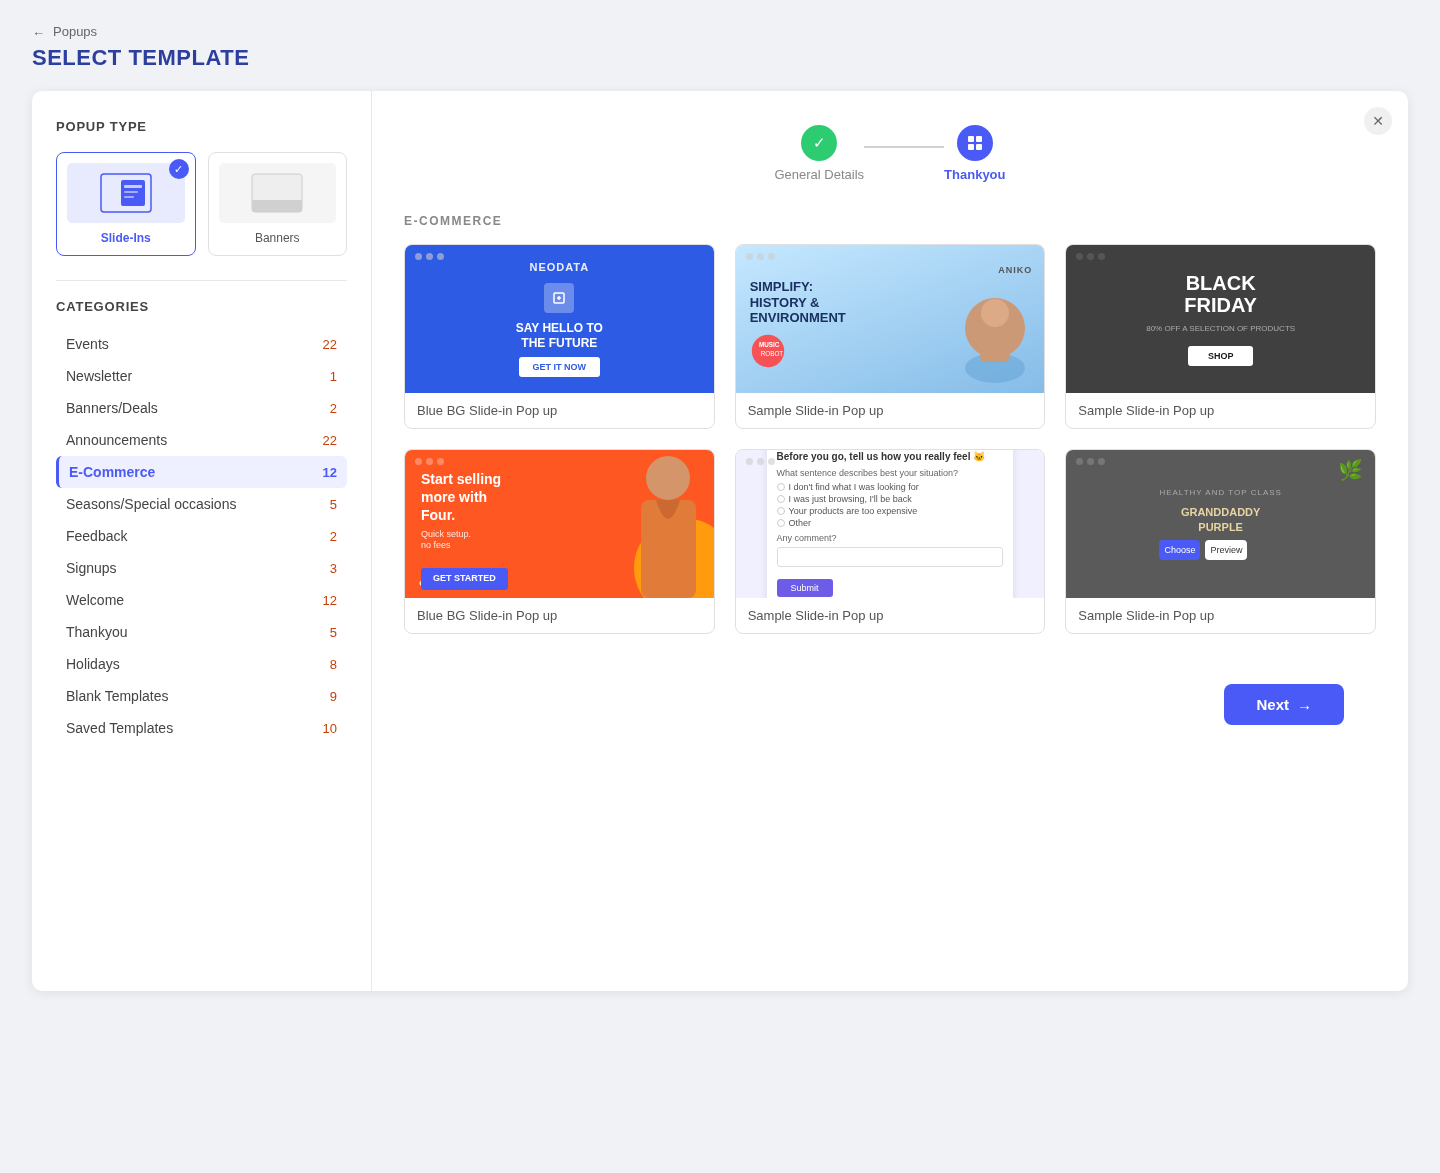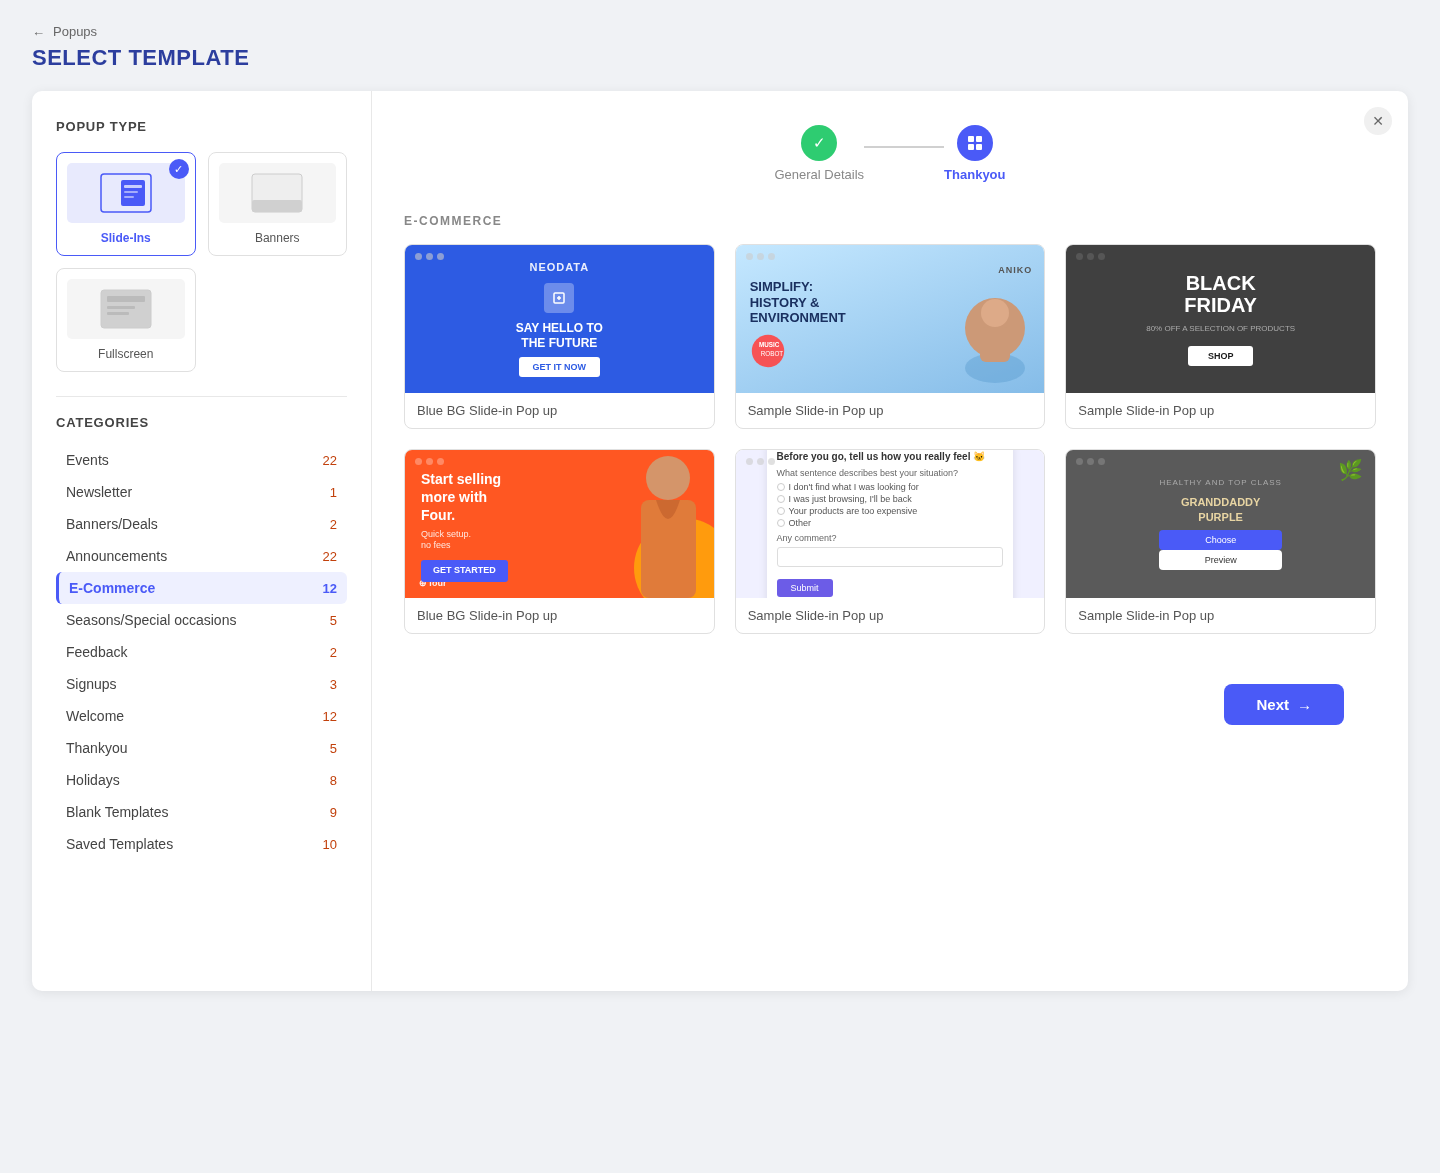--- a/index.html
+++ b/index.html
@@ -72,36 +72,36 @@
 
     
     .t3-inner { text-align: center; padding: 20px; }
     .t3-headline { font-size: 20px; font-weight: 900; color: white; line-height: 1.1; margin-bottom: 8px; }
     .t3-sub { font-size: 8px; color: #aaa; margin-bottom: 12px; }
     .t3-btn { background: white; color: #1a1a1a; font-size: 9px; font-weight: 700; padding: 5px 20px; border-radius: 3px; display: inline-block; }
 
     
     .t4-text { position: absolute; left: 16px; top: 20px; color: white; font-size: 14px; font-weight: 800; line-height: 1.3; z-index: 2; }
     .t4-sub { color: rgba(255,255,255,0.85); font-size: 9px; margin-top: 4px; font-weight: 400; }
-    .t4-btn { background: #4a5af7; color: white; font-size: 9px; font-weight: 700; padding: 5px 12px; border-radius: 3px; display: inline-block; margin-top: 8px; text-align: center; }
+    .t4-btn { background: #4a5af7; color: white; font-size: 9px; font-weight: 700; padding: 5px 12px; border-radius: 3px; display: inline-block; margin-top: 16px; text-align: center; }
     .t4-circle { position: absolute; right: -20px; bottom: -20px; width: 100px; height: 100px; background: rgba(255,200,0,0.6); border-radius: 50%; }
 
     
     .t5-inner { background: white; border-radius: 6px; padding: 10px; width: 80%; font-size: 9px; color: #333; box-shadow: 0 2px 8px rgba(0,0,0,0.1); }
     .t5-title { font-weight: 700; margin-bottom: 6px; font-size: 10px; }
     .t5-q { color: #666; margin-bottom: 4px; }
     .t5-radio { display: flex; align-items: center; gap: 4px; margin-bottom: 2px; color: #555; }
     .t5-radio-dot { width: 8px; height: 8px; border-radius: 50%; border: 1px solid #ccc; }
     .t5-btn { background: #6c5ce7; color: white; padding: 4px 14px; border-radius: 3px; margin-top: 6px; display: inline-block; }
 
     
     .t6-inner { text-align: center; padding: 16px; }
     .t6-logo { font-size: 8px; letter-spacing: 1px; color: #aaa; margin-bottom: 8px; }
     .t6-headline { font-size: 11px; font-weight: 700; color: #e8d5a3; margin-bottom: 6px; line-height: 1.3; }
-    .t6-btns { display: flex; flex-direction: column; }
+    .t6-btns { display: flex; flex-direction: row; gap: 5px; }
     .t6-btn1 { background: #4a5af7; color: white; font-size: 9px; padding: 5px; border-radius: 4px; }
     .t6-btn2 { background: white; color: #333; font-size: 9px; padding: 5px; border-radius: 4px; }
 
     
     .bottom-bar { display: flex; justify-content: flex-end; padding: 20px 32px 24px; }
     .next-btn { background: #4a5af7; color: white; border: none; padding: 12px 32px; border-radius: 8px; font-size: 15px; font-weight: 600; cursor: pointer; display: flex; align-items: center; gap: 8px; }
 
     
     .thumb-dots { position: absolute; top: 8px; left: 10px; display: flex; gap: 4px; }
     .thumb-dot { width: 7px; height: 7px; border-radius: 50%; background: #ccc; opacity: 0.6; }
@@ -147,31 +147,20 @@
         <div class="popup-type-card">
           <div class="type-icon">
             <svg width="54" height="42" viewBox="0 0 54 42">
               <rect x="2" y="2" width="50" height="38" rx="3" fill="#eee" stroke="#ccc" stroke-width="1"></rect>
               <rect x="2" y="28" width="50" height="12" rx="2" fill="#d0d0d0"></rect>
             </svg>
           </div>
           <div class="type-label">Banners</div>
         </div>
 
-        <div class="popup-type-card">
-          <div class="type-icon">
-            <svg width="54" height="42" viewBox="0 0 54 42">
-              <rect x="2" y="2" width="50" height="38" rx="3" fill="#d0d0d0" stroke="#ccc" stroke-width="1"></rect>
-              <rect x="8" y="8" width="38" height="6" rx="1" fill="#bbb"></rect>
-              <rect x="8" y="18" width="28" height="3" rx="1" fill="#bbb"></rect>
-              <rect x="8" y="24" width="22" height="3" rx="1" fill="#bbb"></rect>
-            </svg>
-          </div>
-          <div class="type-label">Fullscreen</div>
-        </div>
       </div>
 
       <hr class="divider">
 
       <div class="categories-section">
         <div class="categories-title">CATEGORIES</div>
 
         <div class="category-item">
           <span>Events</span>
           <span class="category-count">22</span>

